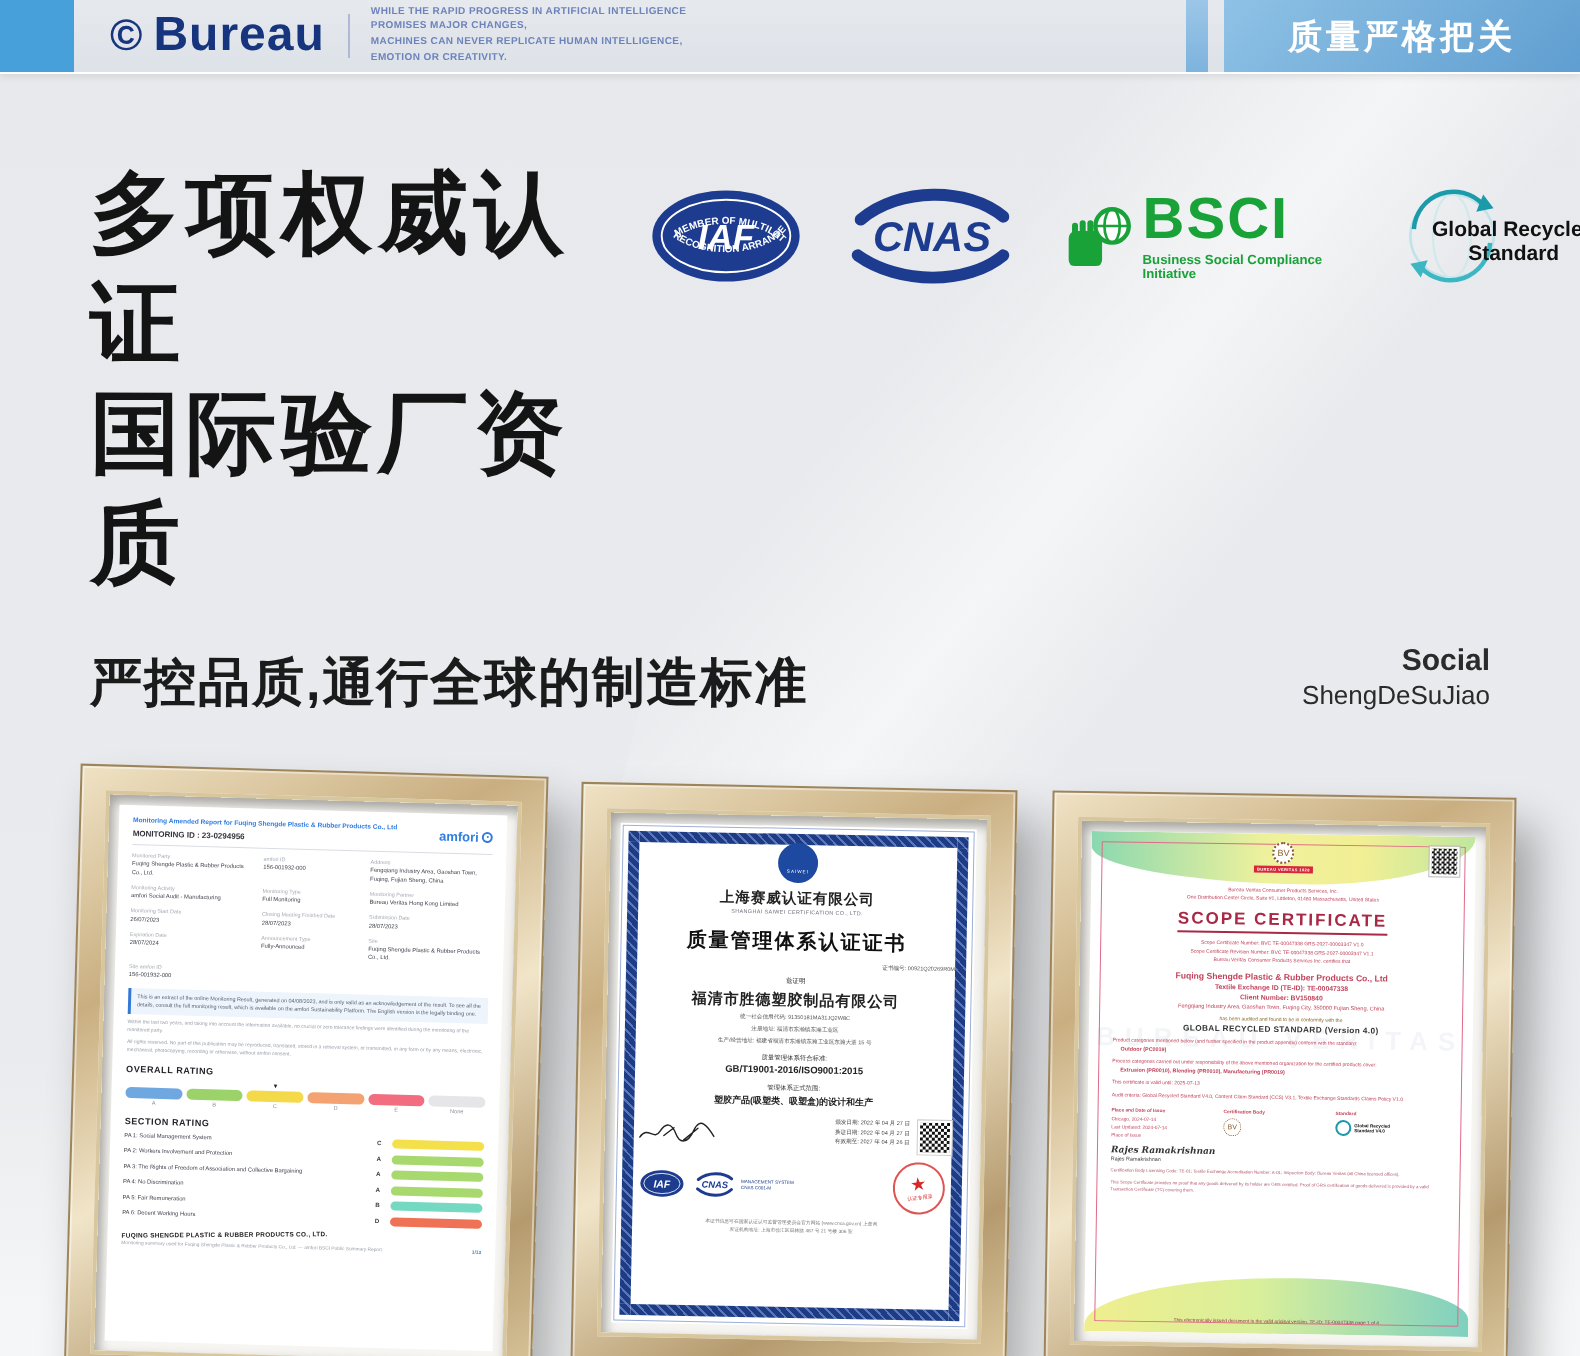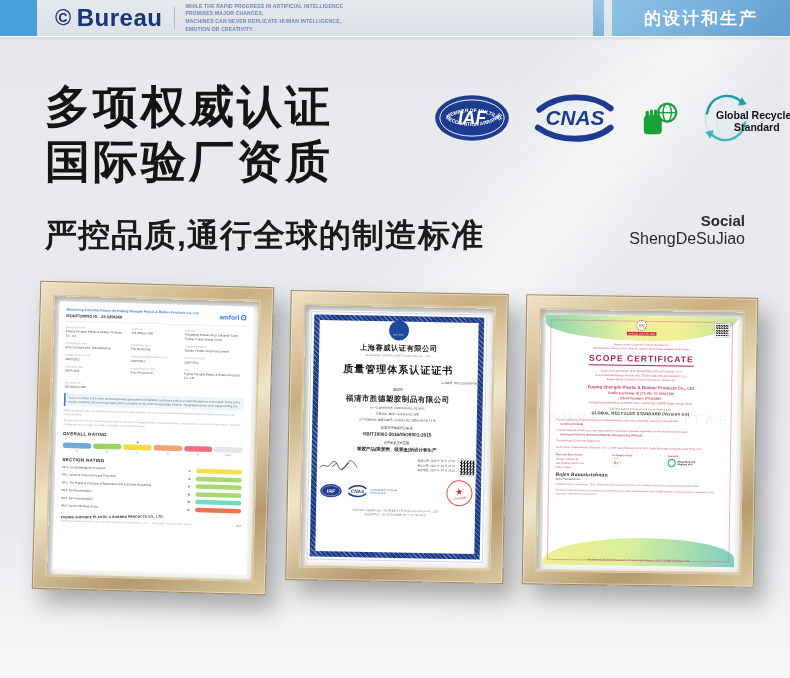--- a/index.html
+++ b/index.html
@@ -27,24 +27,24 @@
   .hero-title { font-size:45px; line-height:1.22; font-weight:900; color:#141414; letter-spacing:3px; }
   .badges { margin-left:auto; display:flex; align-items:center; gap:20px; margin-top:12px; }
   .badge { display:flex; align-items:center; }
   .bsci-badge .bsci-texts { margin-left:4px; }
   .bsci-word { color:#18a237; font-size:29px; font-weight:800; line-height:1; letter-spacing:1px; }
   .bsci-sub { color:#18a237; font-size:6.6px; font-weight:700; margin-top:2px; }
   .grs-badge { position:relative; }
   .grs-text { position:absolute; left:16px; top:17px; font-size:10.5px; font-weight:800; color:#111; line-height:1.15; white-space:nowrap; text-align:center; }
 
   .sub-row { display:flex; align-items:flex-start; padding:24px 45px 0 45px; position:relative; z-index:2; }
-  .subtitle { font-size:32px; font-weight:700; color:#1b1b1b; letter-spacing:1px; }
+  .subtitle { font-size:26px; font-weight:700; color:#1b1b1b; letter-spacing:1px; }
   .brand-en { margin-left:auto; text-align:right; color:#2b2b2b; margin-top:-2px; }
   .brand-en .l1 { font-size:15px; font-weight:800; }
-  .brand-en .l2 { font-size:16px; font-weight:400; margin-top:1px; }
+  .brand-en .l2 { font-size:13px; font-weight:400; margin-top:1px; }
 
   
   .frames-row { display:flex; justify-content:space-between; align-items:flex-start; padding:26px 34px 0 36px; position:relative; z-index:2; }
   .frame { background:linear-gradient(150deg,#efe2c4 0%,#c9ae80 28%,#f1e5c9 52%,#b59a6e 80%,#dcc89f 100%);
     border:1px solid #9d8459; padding:12px; box-shadow:10px 14px 22px rgba(0,0,0,.30), inset 0 0 0 1px rgba(255,255,255,.45); }
   .frame.f1 { width:234px; height:308px; transform:rotate(1.6deg); }
   .frame.f2 { width:218px; height:290px; margin-top:8px; transform:rotate(1.1deg); }
   .frame.f3 { width:232px; height:290px; margin-top:12px; transform:rotate(0.9deg); }
   .mat { width:100%; height:100%; background:#f6f5f1; border:2px solid #d8c69e; padding:5px; box-shadow:inset 2px 3px 6px rgba(0,0,0,.35); }
   .doc { position:relative; width:100%; height:100%; background:#fff; overflow:hidden; }
@@ -165,21 +165,21 @@
     <div class="top-div"></div>
     <div class="tagline">
 
     <div>WHILE THE RAPID PROGRESS IN ARTIFICIAL INTELLIGENCE</div>
         <div>PROMISES MAJOR CHANGES,</div>
         <div>MACHINES CAN NEVER REPLICATE HUMAN INTELLIGENCE,</div>
         <div>EMOTION OR CREATIVITY.</div>
       </div>
     <div class="top-spacer"></div>
     <div class="accent-stripe"></div>
-    <div class="quality-banner">的设计和生产</div>
+    <div class="quality-banner">质量严格把关</div>
   </header>
 
   <div class="hero-row">
     <div class="hero-title">
       <div>多项权威认证</div>
       <div>国际验厂资质</div>
     </div>
     <div class="badges">
       <div class="badge">
         <svg width="76" height="48" viewBox="0 0 130 82">
@@ -205,20 +205,24 @@
         <svg width="40" height="36" viewBox="0 0 44 40">
           <path d="M4 22 q0 -5 5 -5 h11 q4 0 4 4 v13 q0 4 -4 4 h-12 q-4 0 -4 -4 z" fill="#18a237"></path>
           <rect x="6" y="12" width="3.6" height="8" rx="1.8" fill="#18a237"></rect>
           <rect x="10.6" y="10.5" width="3.6" height="9" rx="1.8" fill="#18a237"></rect>
           <rect x="15.2" y="10.5" width="3.6" height="9" rx="1.8" fill="#18a237"></rect>
           <rect x="19.8" y="12" width="3.6" height="8" rx="1.8" fill="#18a237"></rect>
           <circle cx="30" cy="14" r="10" fill="#fff" stroke="#18a237" stroke-width="2.6"></circle>
           <ellipse cx="30" cy="14" rx="4.6" ry="10" fill="none" stroke="#18a237" stroke-width="1.6"></ellipse>
           <line x1="20" y1="14" x2="40" y2="14" stroke="#18a237" stroke-width="1.6"></line>
         </svg>
+        <div class="bsci-texts">
+          <div class="bsci-word">BSCI</div>
+          <div class="bsci-sub">Business Social Compliance Initiative</div>
+        </div>
       </div>
       <div class="badge grs-badge">
         <svg width="52" height="52" viewBox="0 0 60 60">
           <circle cx="30" cy="30" r="24" fill="none" stroke="#bfe3e8" stroke-width="1.5"></circle>
           <ellipse cx="30" cy="30" rx="11" ry="24" fill="none" stroke="#cfe9ec" stroke-width="1.2"></ellipse>
           <path d="M8 26 A23 23 0 0 1 48 12" fill="none" stroke="#1b9aaa" stroke-width="2.6"></path>
           <polygon points="48,6 54,14 44,16" fill="#1b9aaa"></polygon>
           <path d="M52 34 A23 23 0 0 1 12 48" fill="none" stroke="#3db6c4" stroke-width="2.6"></path>
           <polygon points="12,54 6,46 16,44" fill="#3db6c4"></polygon>
         </svg>

